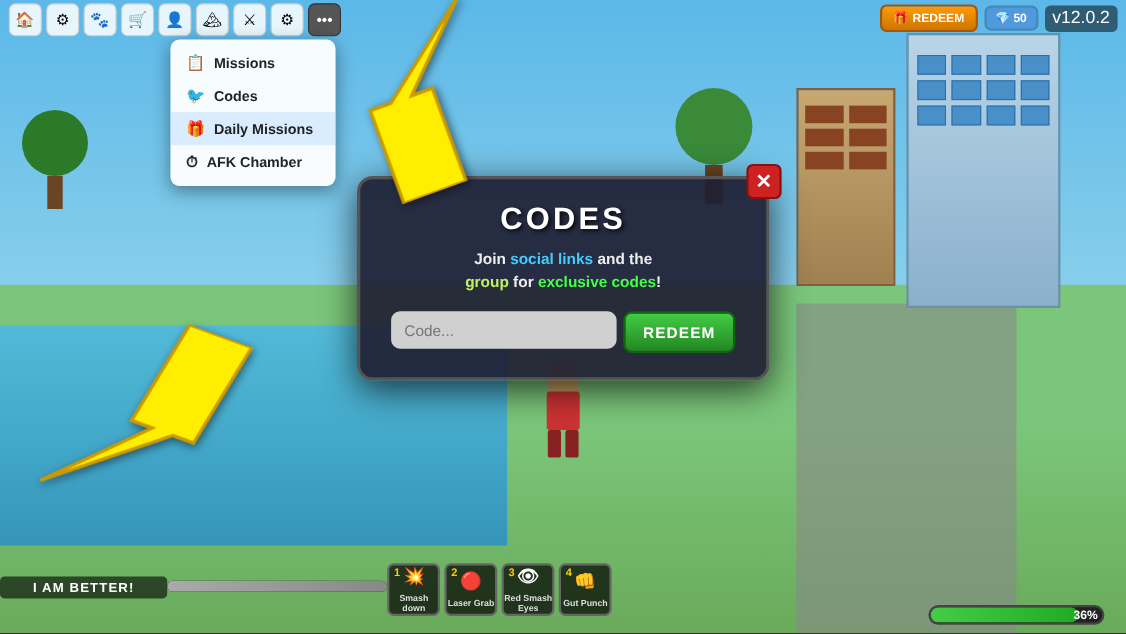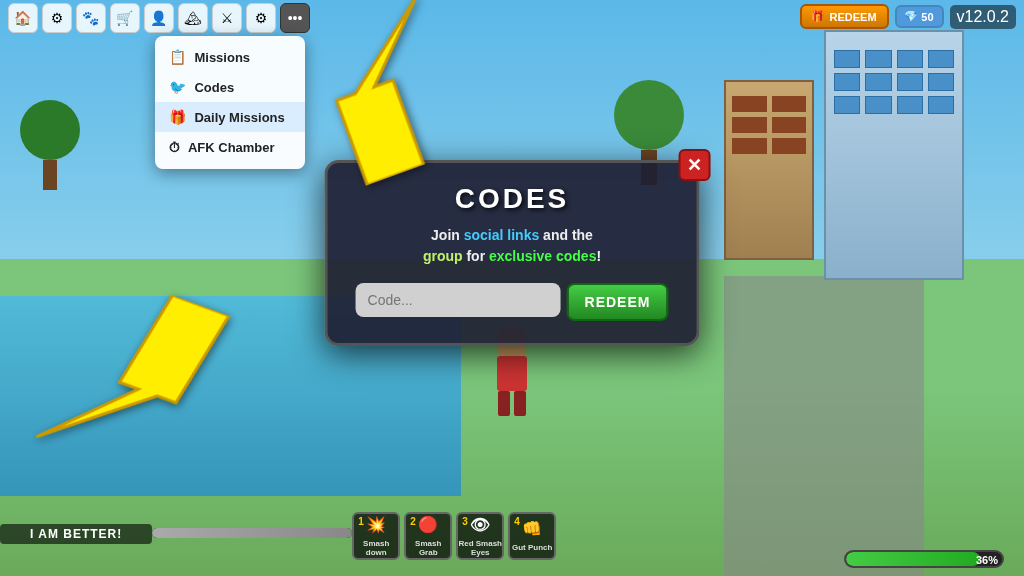--- a/index.html
+++ b/index.html
@@ -513,21 +513,21 @@
   </div>
   <div class="skills-row">
     <div class="skill-slot">
       <span class="skill-number">1</span>
       <span class="skill-icon-shape">💥</span>
       <span class="skill-name">Smash down</span>
     </div>
     <div class="skill-slot">
       <span class="skill-number">2</span>
       <span class="skill-icon-shape">🔴</span>
-      <span class="skill-name">Smash Grab</span>
+      <span class="skill-name">Laser Grab</span>
     </div>
     <div class="skill-slot">
       <span class="skill-number">3</span>
       <span class="skill-icon-shape">👁</span>
       <span class="skill-name">Red Smash Eyes</span>
     </div>
     <div class="skill-slot">
       <span class="skill-number">4</span>
       <span class="skill-icon-shape">👊</span>
       <span class="skill-name">Gut Punch</span>

